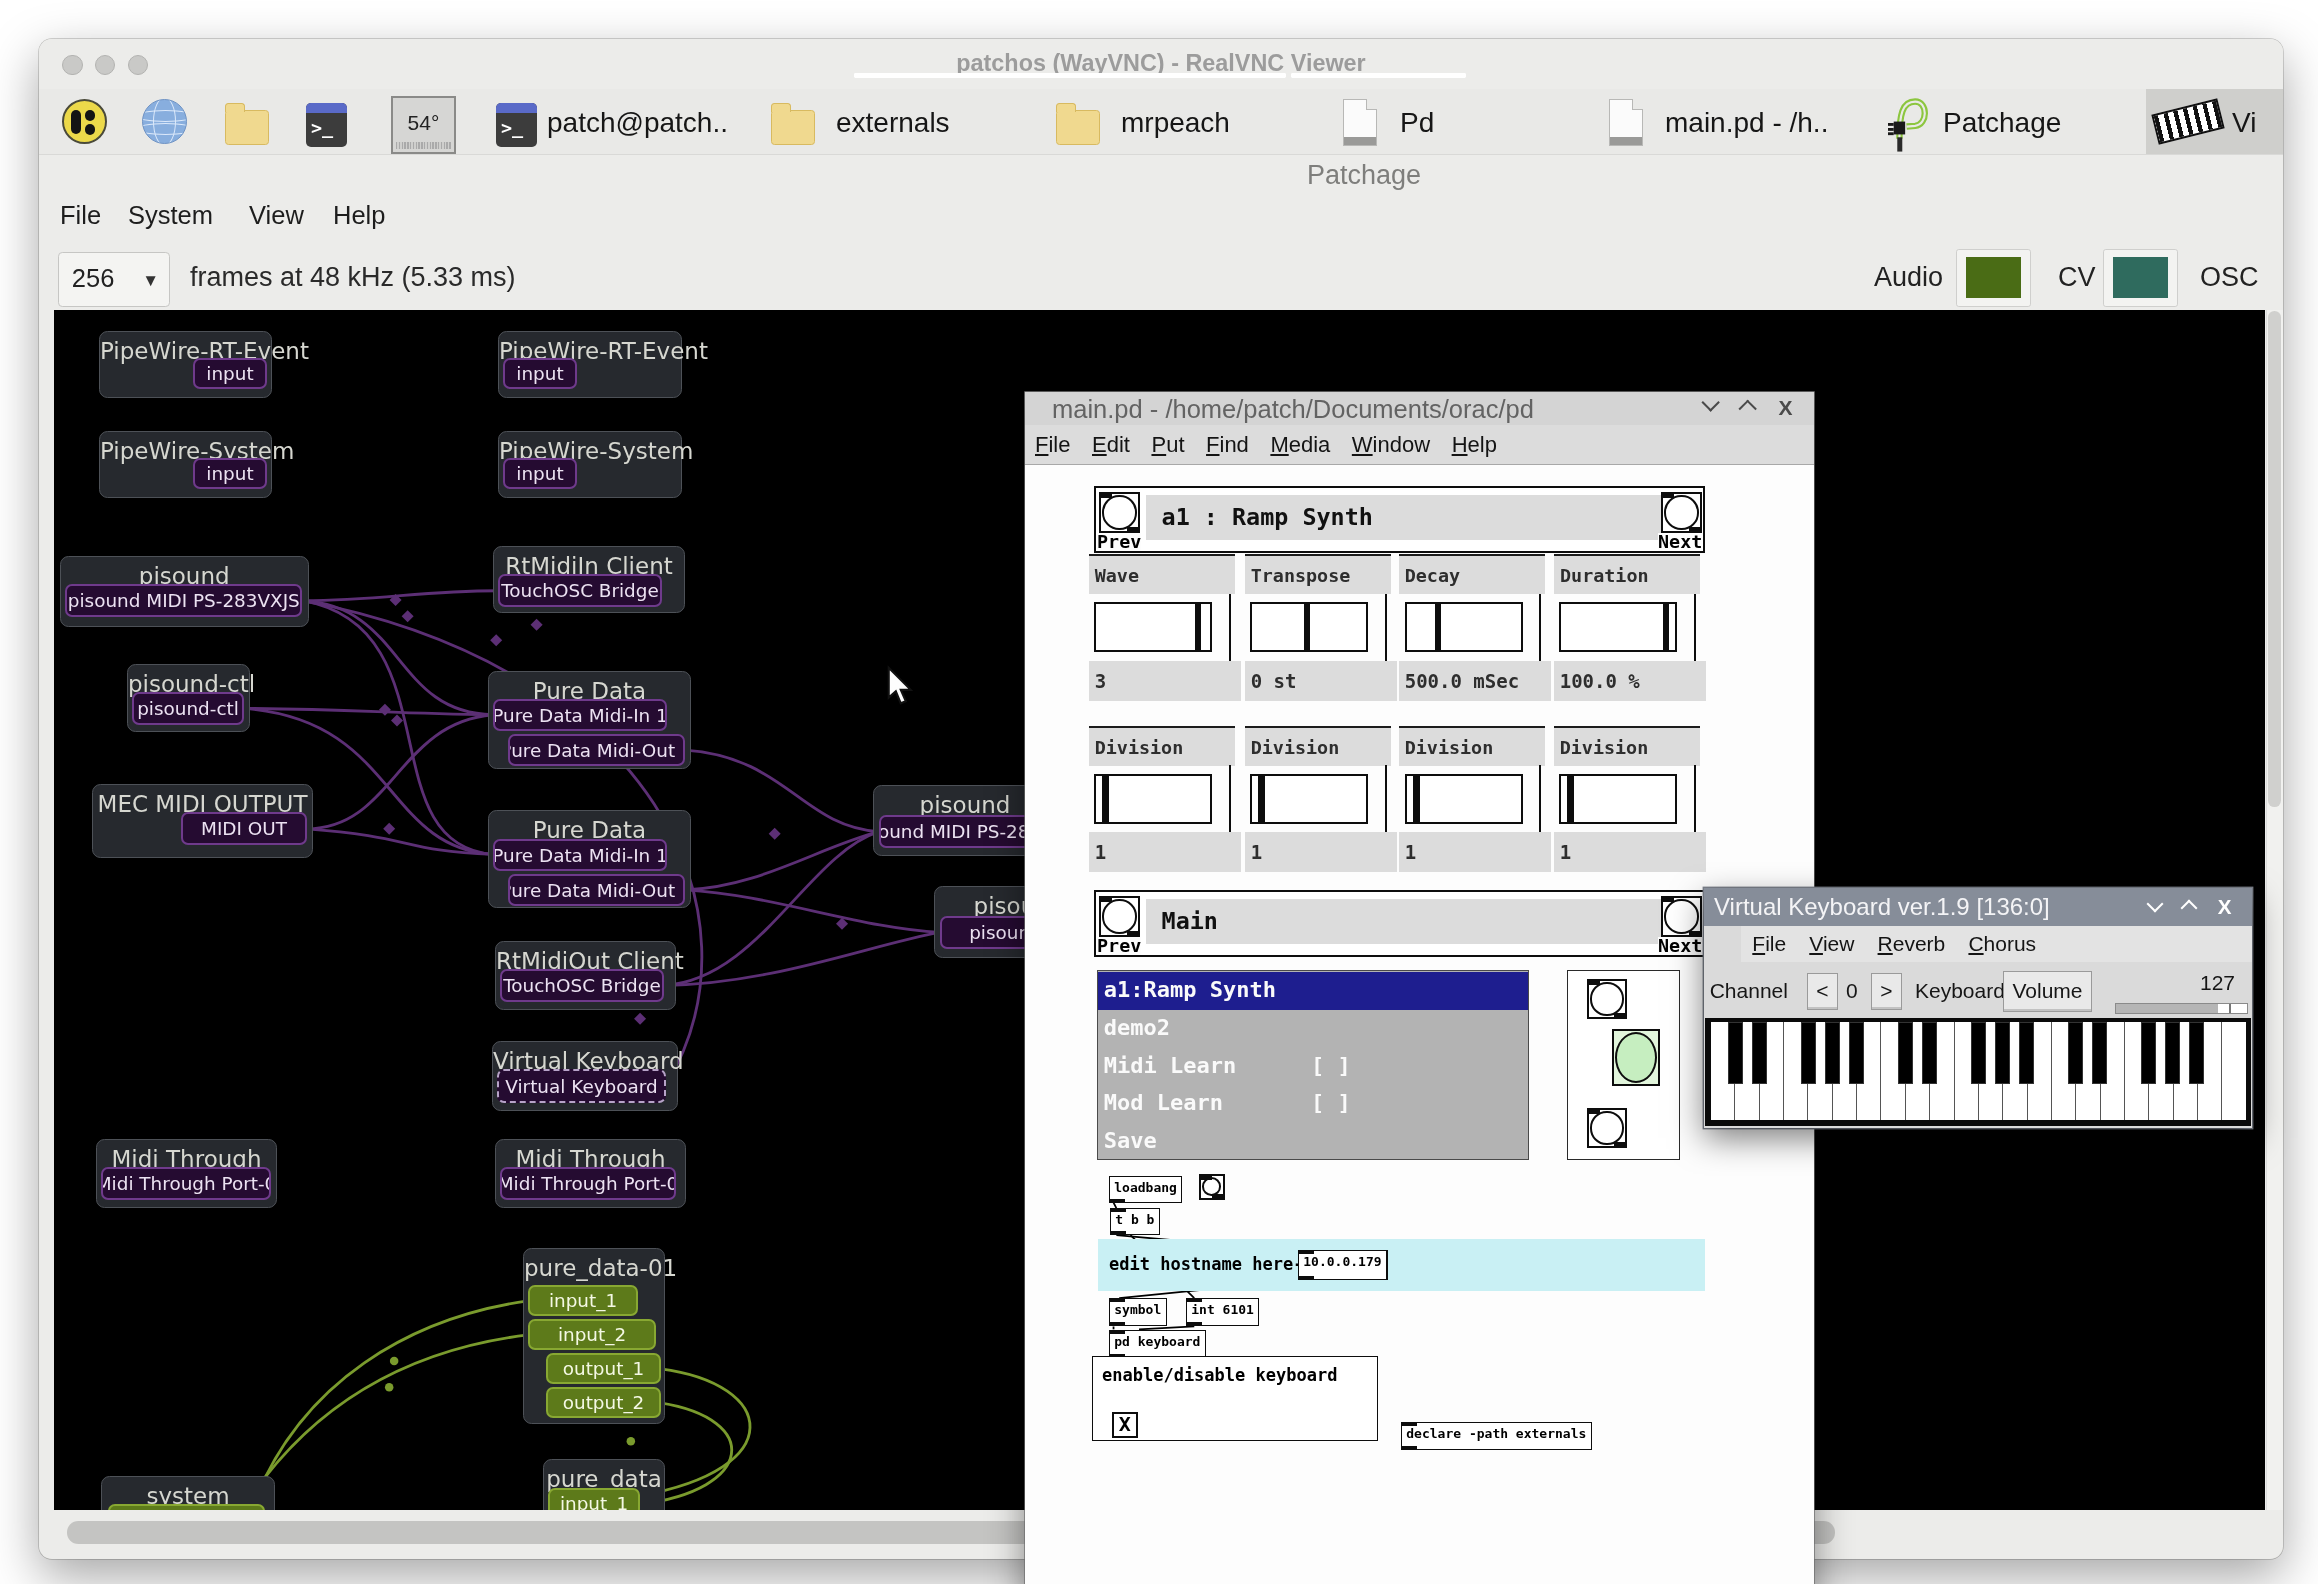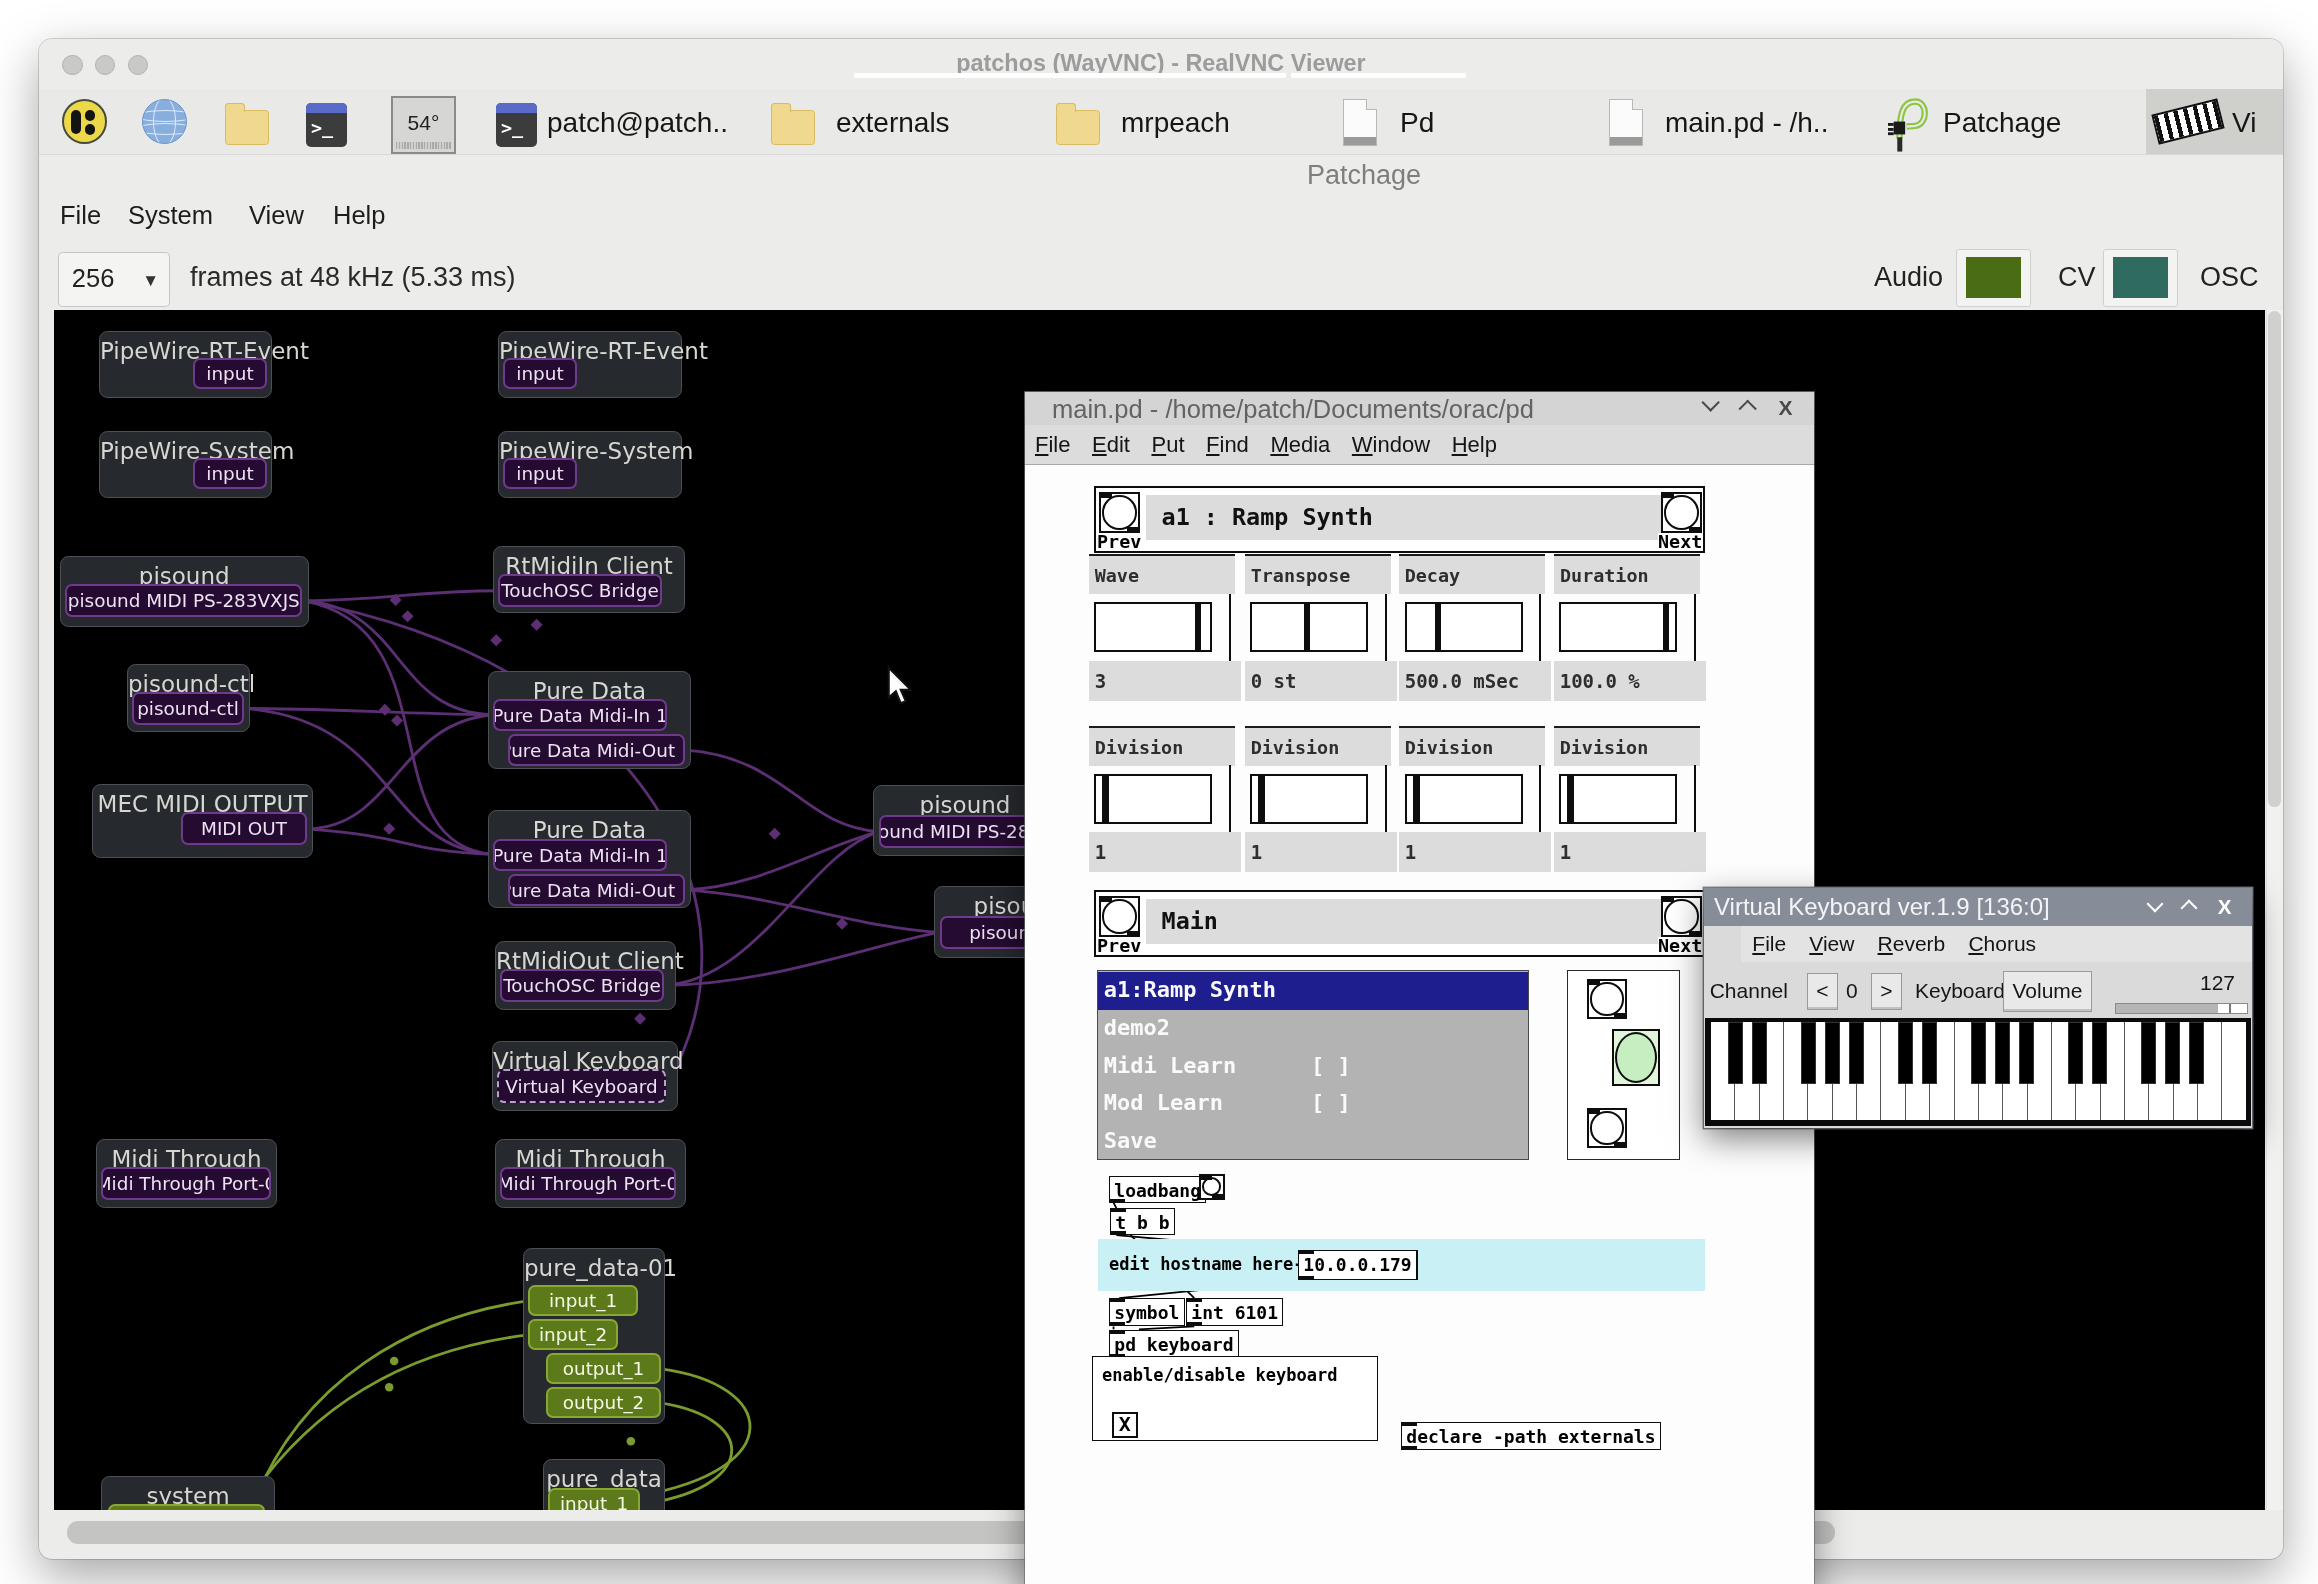--- a/index.html
+++ b/index.html
@@ -84,21 +84,21 @@
   .hslider{position:absolute;background:#fff;border:2.1px solid #0d0d0d;box-sizing:border-box;}
   .hslider i{position:absolute;top:0;bottom:0;width:6.4px;background:#0d0d0d;}
   .vline{position:absolute;width:2.1px;background:#0d0d0d;}
   .pd-list{position:absolute;background:#b3b3b3;border:1.4px solid #4a4a4a;box-sizing:border-box;overflow:hidden;}
   .pd-li{position:absolute;left:0;right:0;height:38px;color:#fafafa;font-family:"DejaVu Sans Mono",monospace;font-weight:bold;font-size:22px;line-height:35px;padding-left:5.7px;}
   .pd-li.sel{background:#1e1e8f;}
   .pd-li em{font-style:normal;position:absolute;left:213px;}
   .widget-box{position:absolute;background:#fff;border:1.4px solid #2a2a2a;box-sizing:border-box;}
   .toggle-green{position:absolute;border:2.1px solid #0d0d0d;background:#e2f6dc;box-sizing:border-box;}
   .toggle-green i{position:absolute;left:0.7px;top:0.7px;right:0.7px;bottom:0.7px;border:2.1px solid #0d0d0d;border-radius:50%;background:#c6eec0;}
-  .pdobj{position:absolute;background:#fff;border:1.4px solid #0d0d0d;box-sizing:border-box;font-family:"DejaVu Sans Mono",monospace;font-weight:bold;font-size:18px;color:#000;white-space:nowrap;padding:2.8px 4.3px 0 4.3px;}
+  .pdobj{position:absolute;background:#fff;border:1.4px solid #0d0d0d;box-sizing:border-box;font-family:"DejaVu Sans Mono",monospace;font-weight:bold;font-size:13px;color:#000;white-space:nowrap;padding:2.8px 4.3px 0 4.3px;}
   .pdobj:before{content:"";position:absolute;left:-0.7px;top:-0.7px;width:15.6px;height:3.5px;background:#0d0d0d;}
   .pdobj:after{content:"";position:absolute;left:-0.7px;bottom:-0.7px;width:15.6px;height:3.5px;background:#0d0d0d;}
   .pdobj.noin:before{display:none;}
   .pdmsg{border-right:2.8px solid #0d0d0d;}
   .pdcomment{position:absolute;font-family:"DejaVu Sans Mono",monospace;font-weight:bold;font-size:17px;color:#000;white-space:nowrap;}
   .cyan-band{position:absolute;background:#c9f0f4;}
   .toggle-x{position:absolute;border:2.1px solid #0d0d0d;background:#fff;box-sizing:border-box;font-family:"DejaVu Sans Mono",monospace;font-size:20px;font-weight:bold;text-align:center;line-height:21px;}
   #patch-lines{position:absolute;left:0;top:0;}
   #patch-lines line{stroke:#000;stroke-width:2.5px;}
 
@@ -317,21 +317,21 @@
       </div>
       <div class="pg-port midi" style="left: 47px; top: 857px; width: 170px; height: 33px;">Midi Through Port-0</div>
       <div class="pg-node" style="left: 441px; top: 829px; width: 191px; height: 69px;">
         <div class="pg-node-title">Midi Through</div>
       </div>
       <div class="pg-port midi" style="left: 446px; top: 857px; width: 176px; height: 33px;">Midi Through Port-0</div>
       <div class="pg-node" style="left: 469px; top: 938px; width: 142px; height: 176px;">
         <div class="pg-node-title">pure_data-01</div>
       </div>
       <div class="pg-port audio" style="left: 474px; top: 975px; width: 110px; height: 31px;">input_1</div>
-      <div class="pg-port audio" style="left: 474px; top: 1009px; width: 90px; height: 31px;">input_2</div>
+      <div class="pg-port audio" style="left: 474px; top: 1009px; width: 128px; height: 31px;">input_2</div>
       <div class="pg-port audio" style="left: 492px; top: 1043px; width: 115px; height: 31px;">output_1</div>
       <div class="pg-port audio" style="left: 492px; top: 1077px; width: 115px; height: 31px;">output_2</div>
       <div class="pg-node" style="left: 47px; top: 1166px; width: 174px; height: 64px;">
         <div class="pg-node-title">system</div>
       </div>
       <div class="pg-port audio" style="left: 54px; top: 1194px; width: 157px; height: 28px;"></div>
       <div class="pg-node" style="left: 489px; top: 1149px; width: 122px; height: 71px;">
         <div class="pg-node-title">pure_data</div>
       </div>
       <div class="pg-port audio" style="left: 494px; top: 1178px; width: 92px; height: 31px;">input_1</div>

